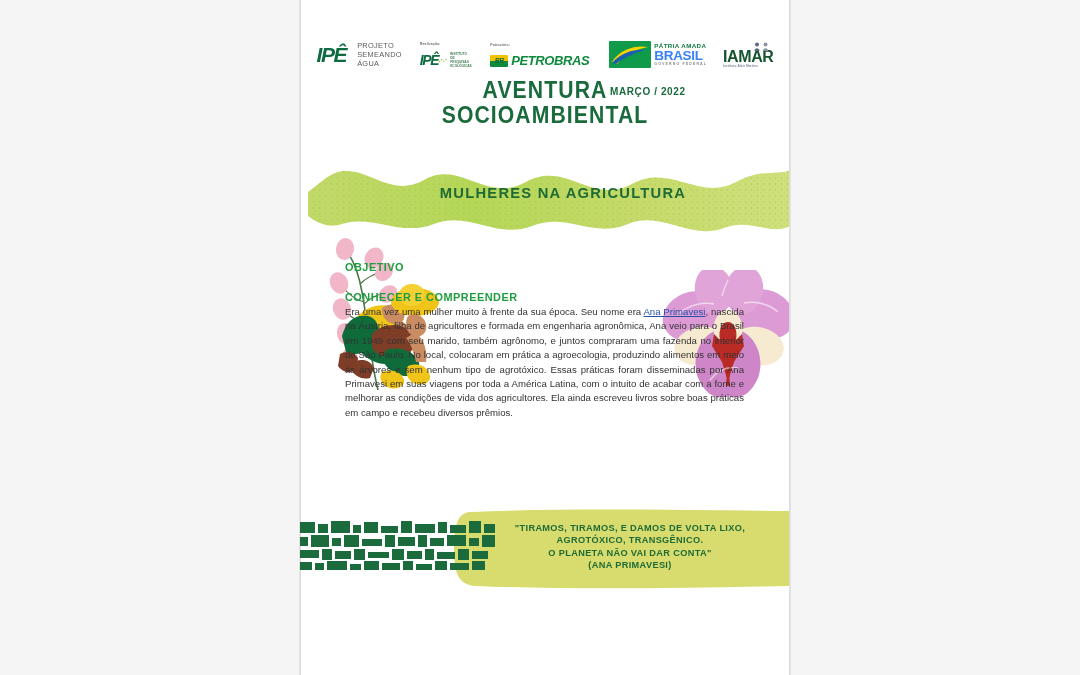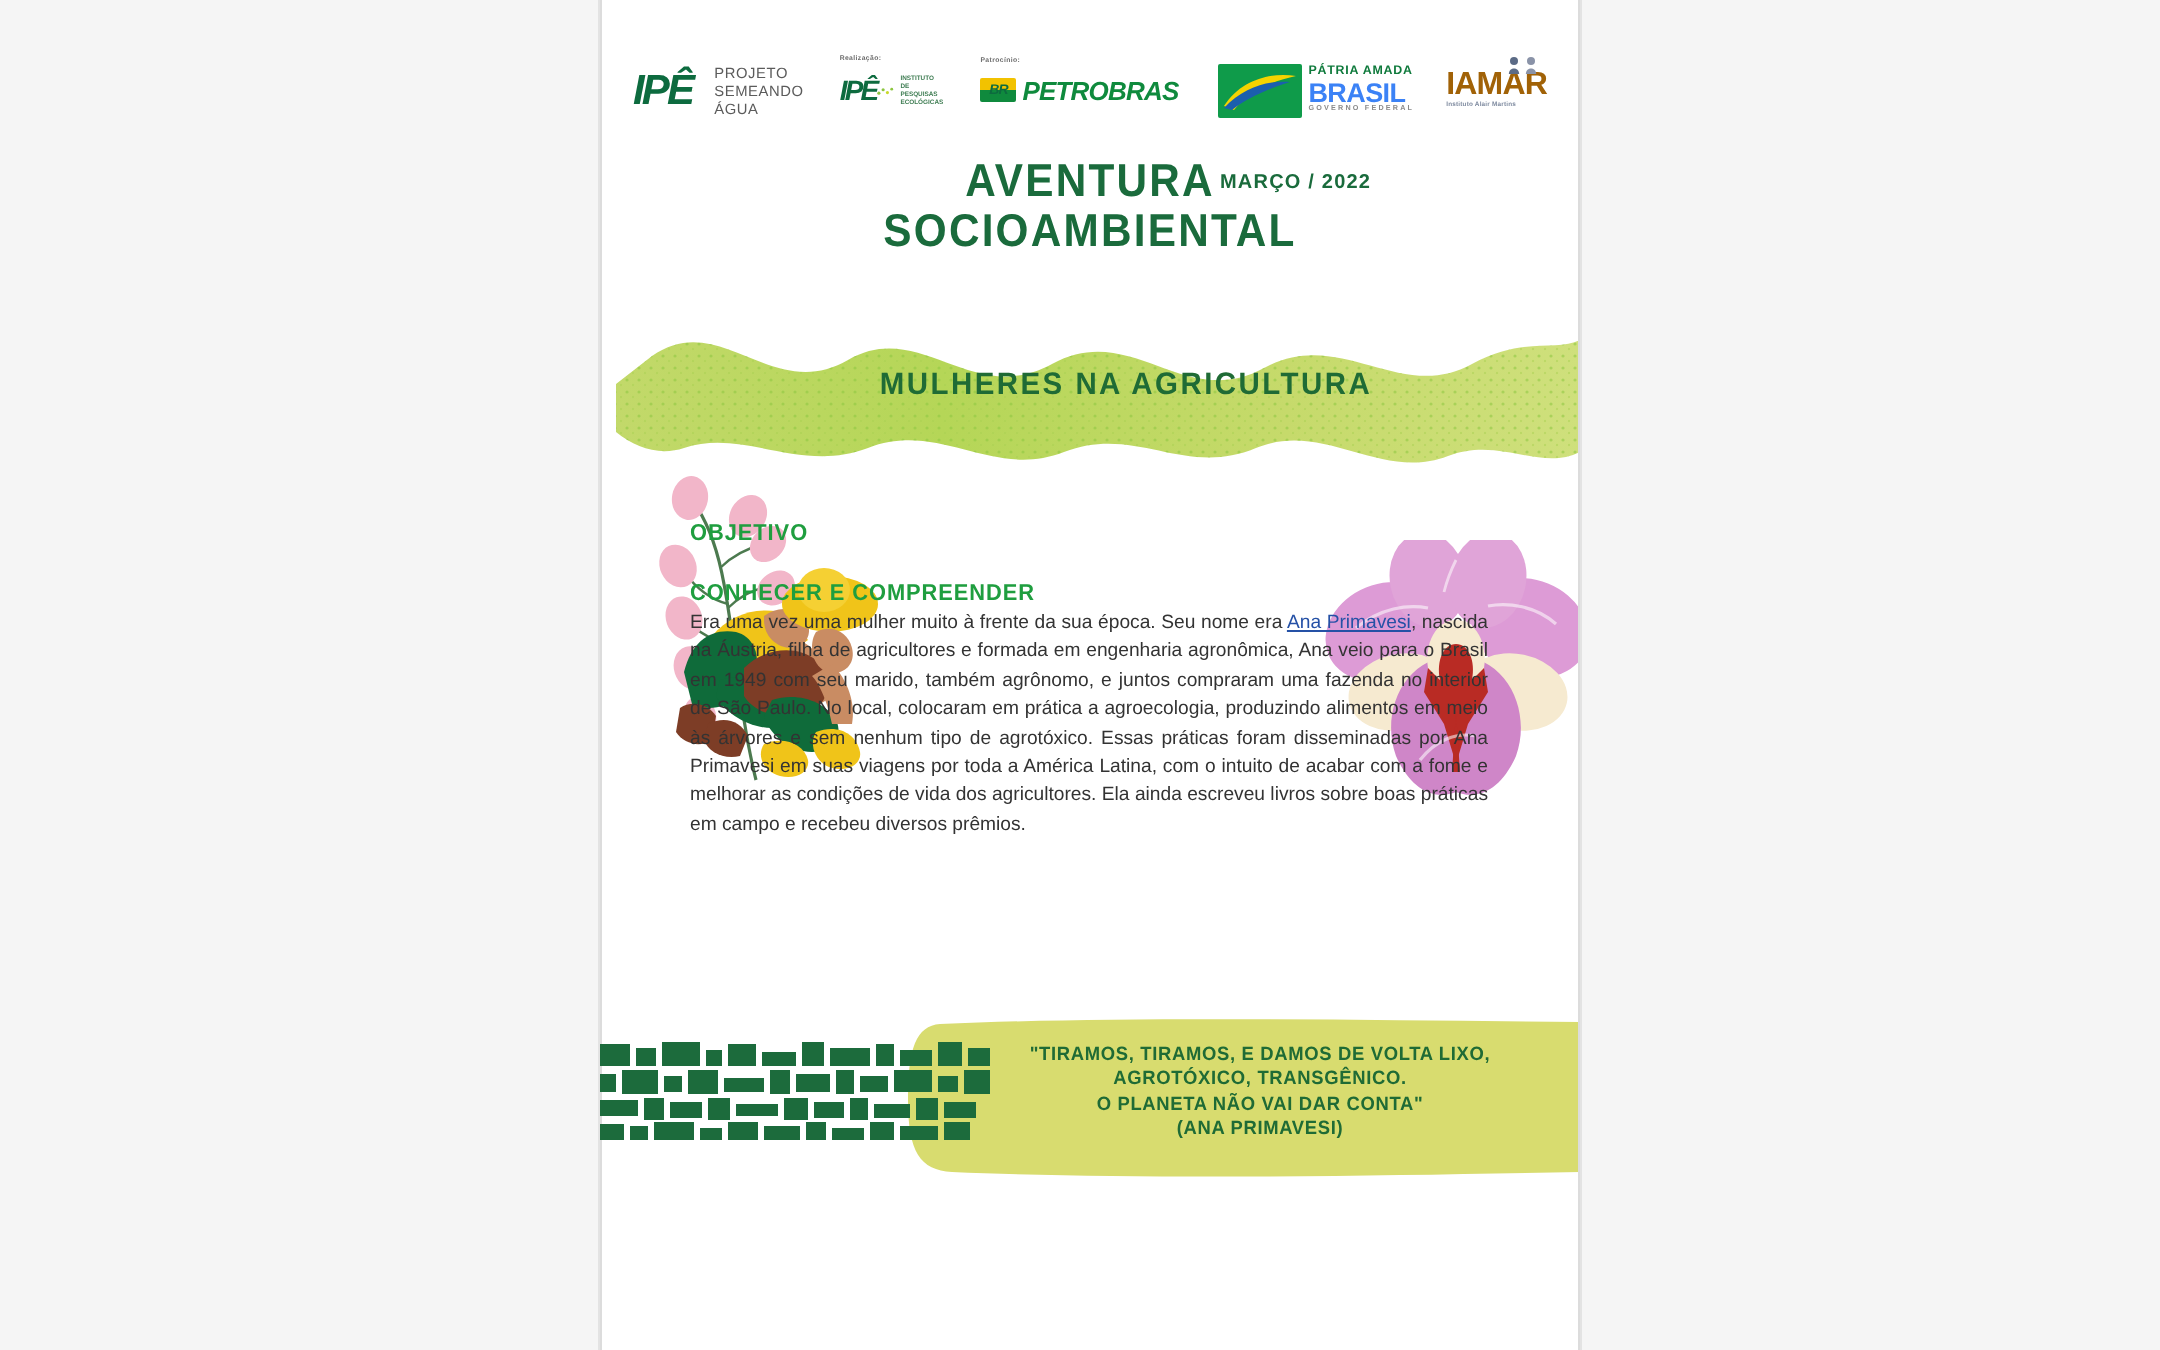--- a/index.html
+++ b/index.html
@@ -29,21 +29,21 @@
   }
   #page::after {
     content: ""; position: absolute; right: 0; top: 0;
     width: 1px; height: 100%; background: #dcdcdc;
   }
 
   
   .logo-bar {
     position: absolute; left: 0; top: 22px;
     width: 490px; height: 46px;
-    display: flex; align-items: center; justify-content: center;
+    display: flex; align-items: flex-end; justify-content: center;
     gap: 10px;
   }
   .logo { display: flex; align-items: center; position: relative; }
   .sup-label {
     position: absolute; top: -10px; left: 0;
     font-size: 3.4px; color: #6d6d6d; letter-spacing: .2px;
     font-weight: 700; white-space: nowrap;
   }
   .ipe-mark {
     font-family: "Liberation Sans", sans-serif;
@@ -90,21 +90,21 @@
   }
   .brasil-txt .l2 {
     font-size: 13.5px; font-weight: 700; color: #3b82f6; letter-spacing: -.3px;
   }
   .brasil-txt .l3 {
     font-size: 3.6px; font-weight: 700; color: #8a8a8a; letter-spacing: 1.1px;
   }
 
   .iamar { line-height: 1; position: relative; }
   .iamar .word {
-    font-size: 16px; font-weight: 700; color: #a16207; letter-spacing: -.4px;
+    font-size: 16px; font-weight: 700; color: #14532d; letter-spacing: -.4px;
   }
   .iamar .tiny {
     font-size: 3.2px; color: #7f8ba0; letter-spacing: .1px; font-weight: 700;
   }
   .iamar .people { position: absolute; top: -7px; left: 31px; width: 16px; height: 9px; }
 
   
   .title-wrap {
     position: absolute; left: 0; top: 78px; width: 490px;
     text-align: center;

